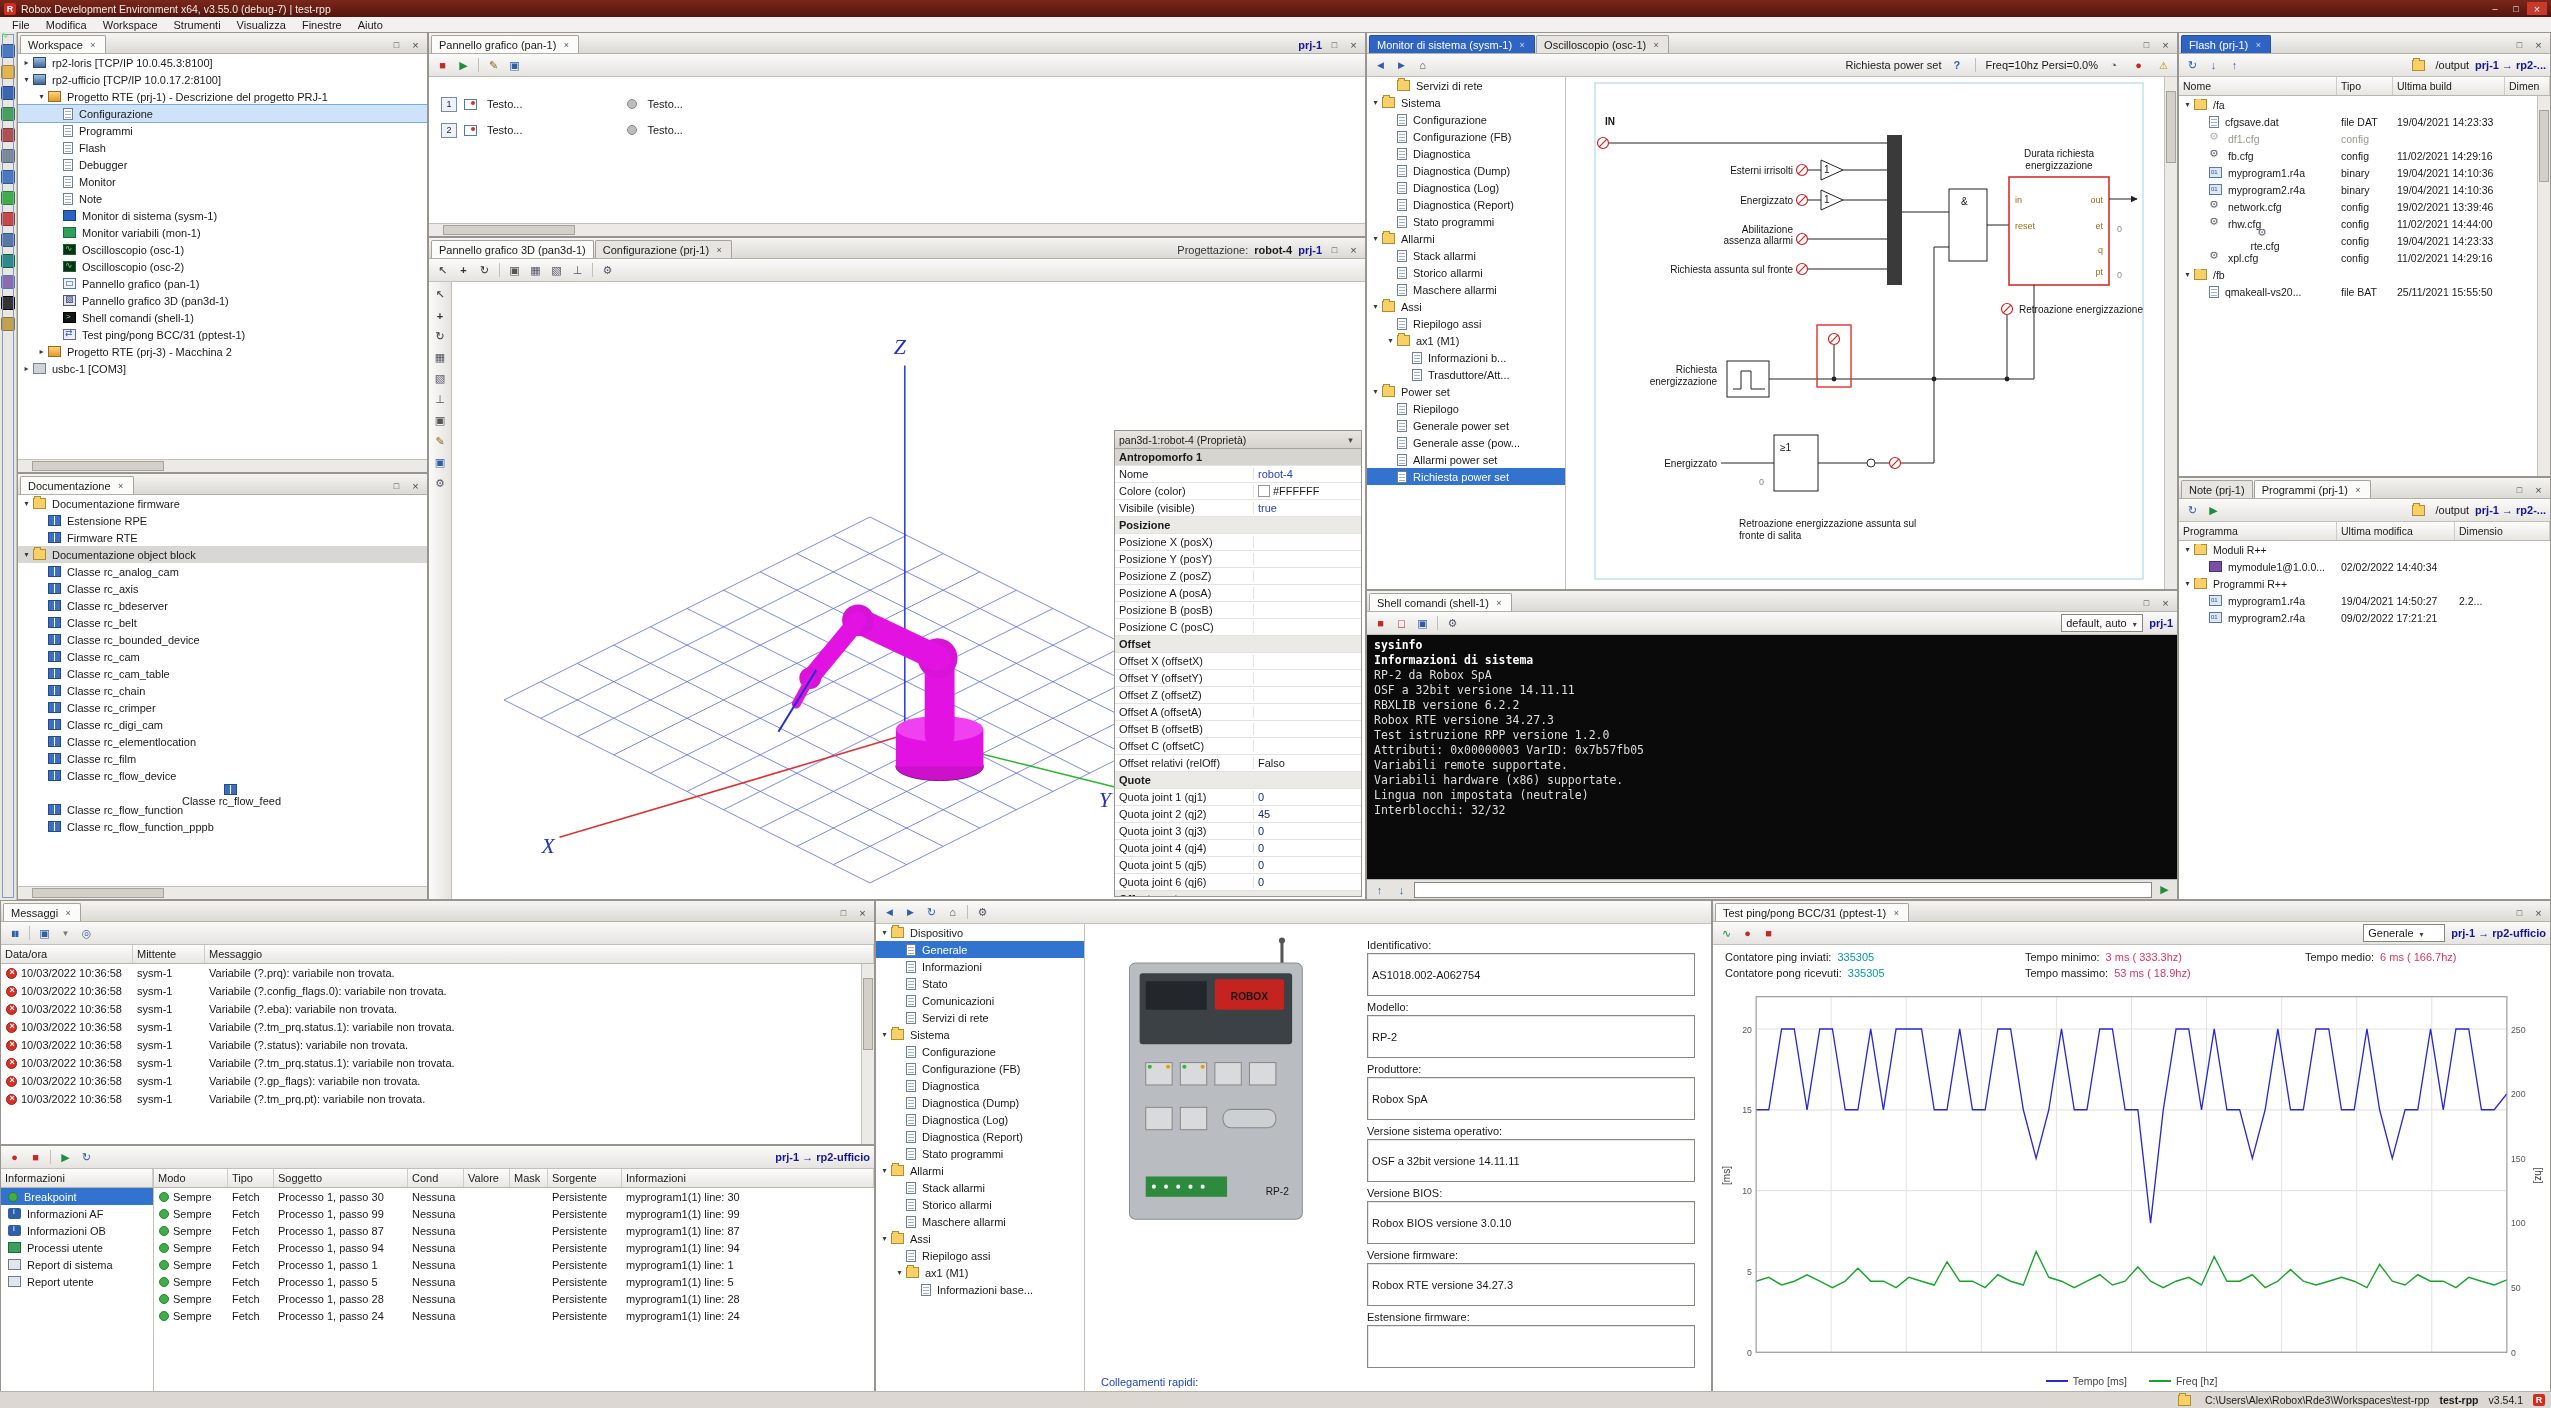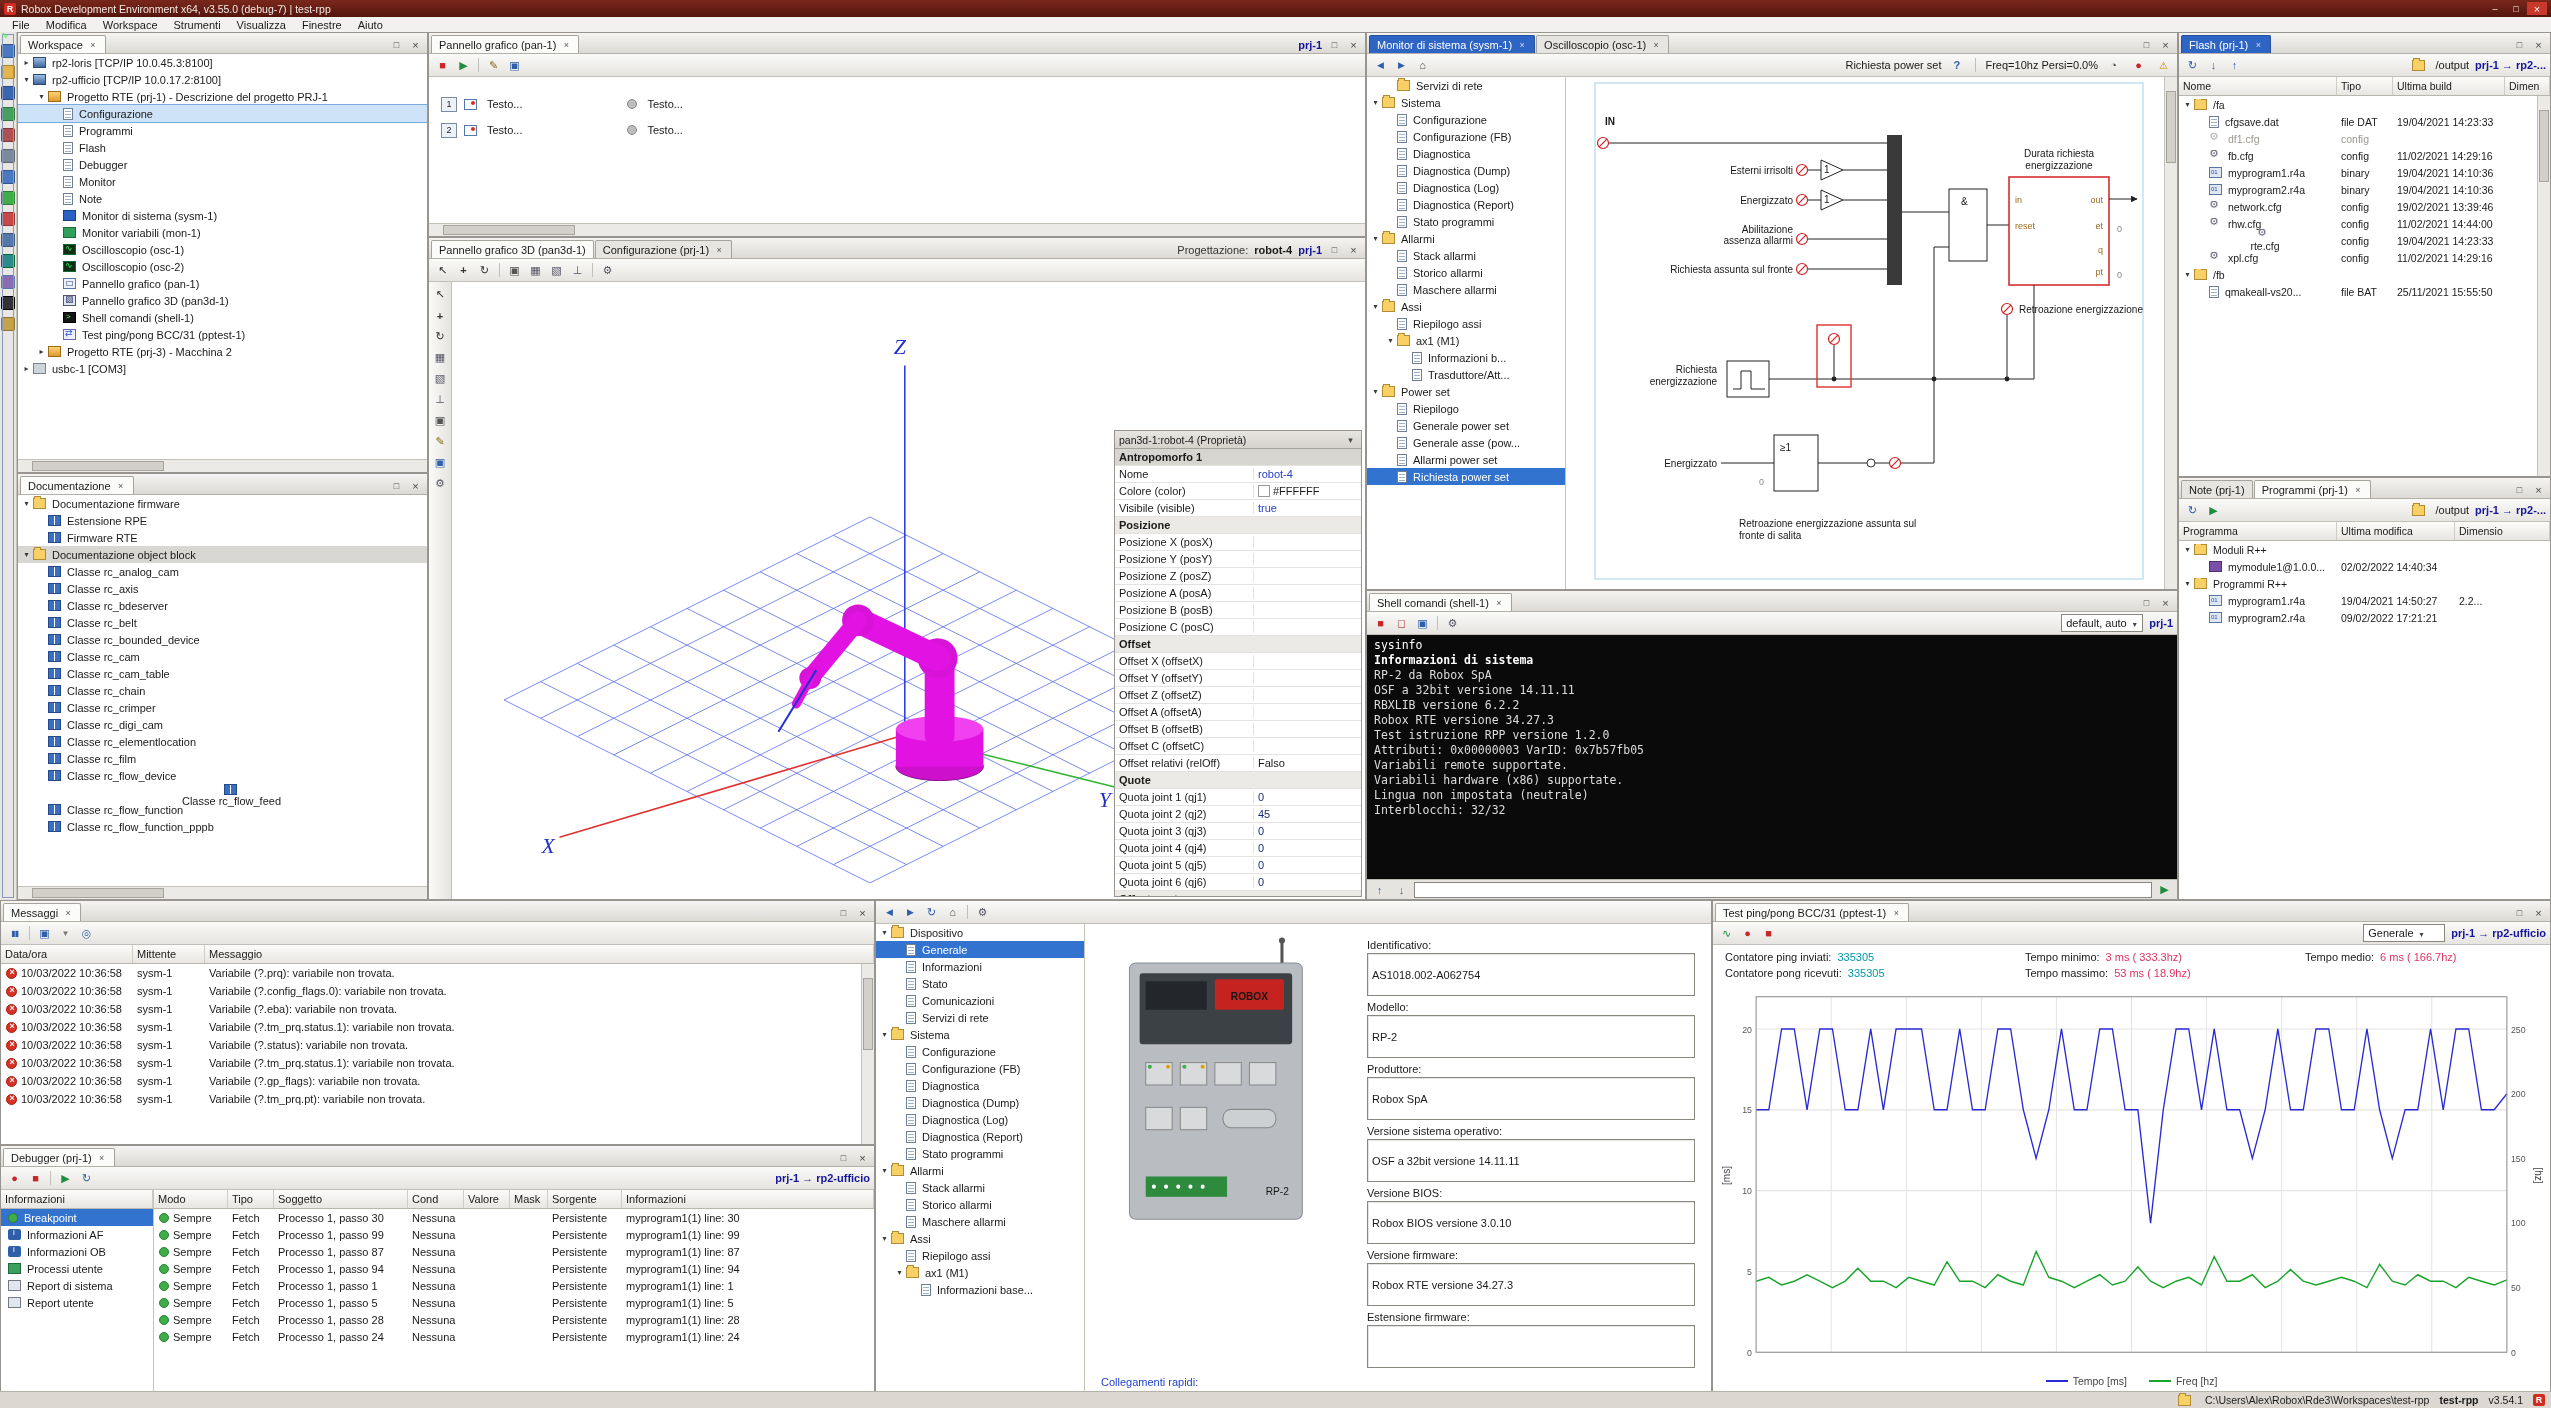--- a/index.html
+++ b/index.html
@@ -182,21 +182,21 @@
   svg text{font-family:"Liberation Sans","DejaVu Sans",sans-serif;font-size:10px;fill:#161616}
   .wire{stroke:#222;fill:none;stroke-width:1}
   .gate{fill:#fff;stroke:#222;stroke-width:1}
   .pin{fill:#a06a1f;font-size:9px}
   .val0{fill:#888;font-size:9px}
 
   
   .term{flex:1;background:#0a0a0a;color:#dcdcdc;font-family:"DejaVu Sans Mono","Liberation Mono",monospace;font-size:11.5px;line-height:15px;padding:3px 7px;overflow:hidden;position:relative}
   .tl{white-space:pre}
   .tl.hl{font-weight:bold;color:#fff}
-  .tl.cmd{color:#fff;font-weight:normal}
+  .tl.cmd{color:#fff;font-weight:bold}
   .shell-input{height:19px;flex:none;display:flex;align-items:center;background:#e6e4e0;border-top:1px solid #b9b6b0;gap:3px;padding:0 3px}
   .shell-input input{flex:1;height:14px;border:1px solid #8a8781;font-size:11px;padding:0 3px;background:#fff;font-family:inherit}
 
   
   .dbg-content{flex:1;display:flex;overflow:hidden;background:#fff}
   .dbg-left{width:152px;flex:none;border-right:1px solid #c5c2bc;display:flex;flex-direction:column;background:#fff}
   .dbg-left .gh{flex:1}
   .dbg-table{flex:1;display:flex;flex-direction:column;overflow:hidden}
 
   
@@ -1536,30 +1536,20 @@
             <span class="icon ic-error"></span>
             <span>10/03/2022 10:36:58</span>
           </span>
           <span class="gc msg-c2">sysm-1</span>
           <span class="gc msg-c3">Variabile (?.tm_prq.pt): variabile non trovata.</span>
         </div>
       </div>
   </div>
 
   <div class="panel" id="p-dbg" style="left:0;top:1145px;width:875px;height:247px">
-    <div class="ts">
-      <div class="tab on">
-          <span>Debugger (prj-1)</span>
-          <span class="tclose"></span>
-        </div>
-      <div class="ts-right">
-          <span class="wb float"></span>
-          <span class="wb close"></span>
-        </div>
-    </div>
     <div class="toolbar">
       <span class="tbi i-rec"></span>
       <span class="tbi i-stop"></span>
       <span class="tb-sep"></span>
       <span class="tbi i-play"></span>
       <span class="tbi i-refresh"></span>
       <div class="tb-right">
           <span class="ctx">prj-1 → rp2-ufficio</span>
         </div>
     </div>

